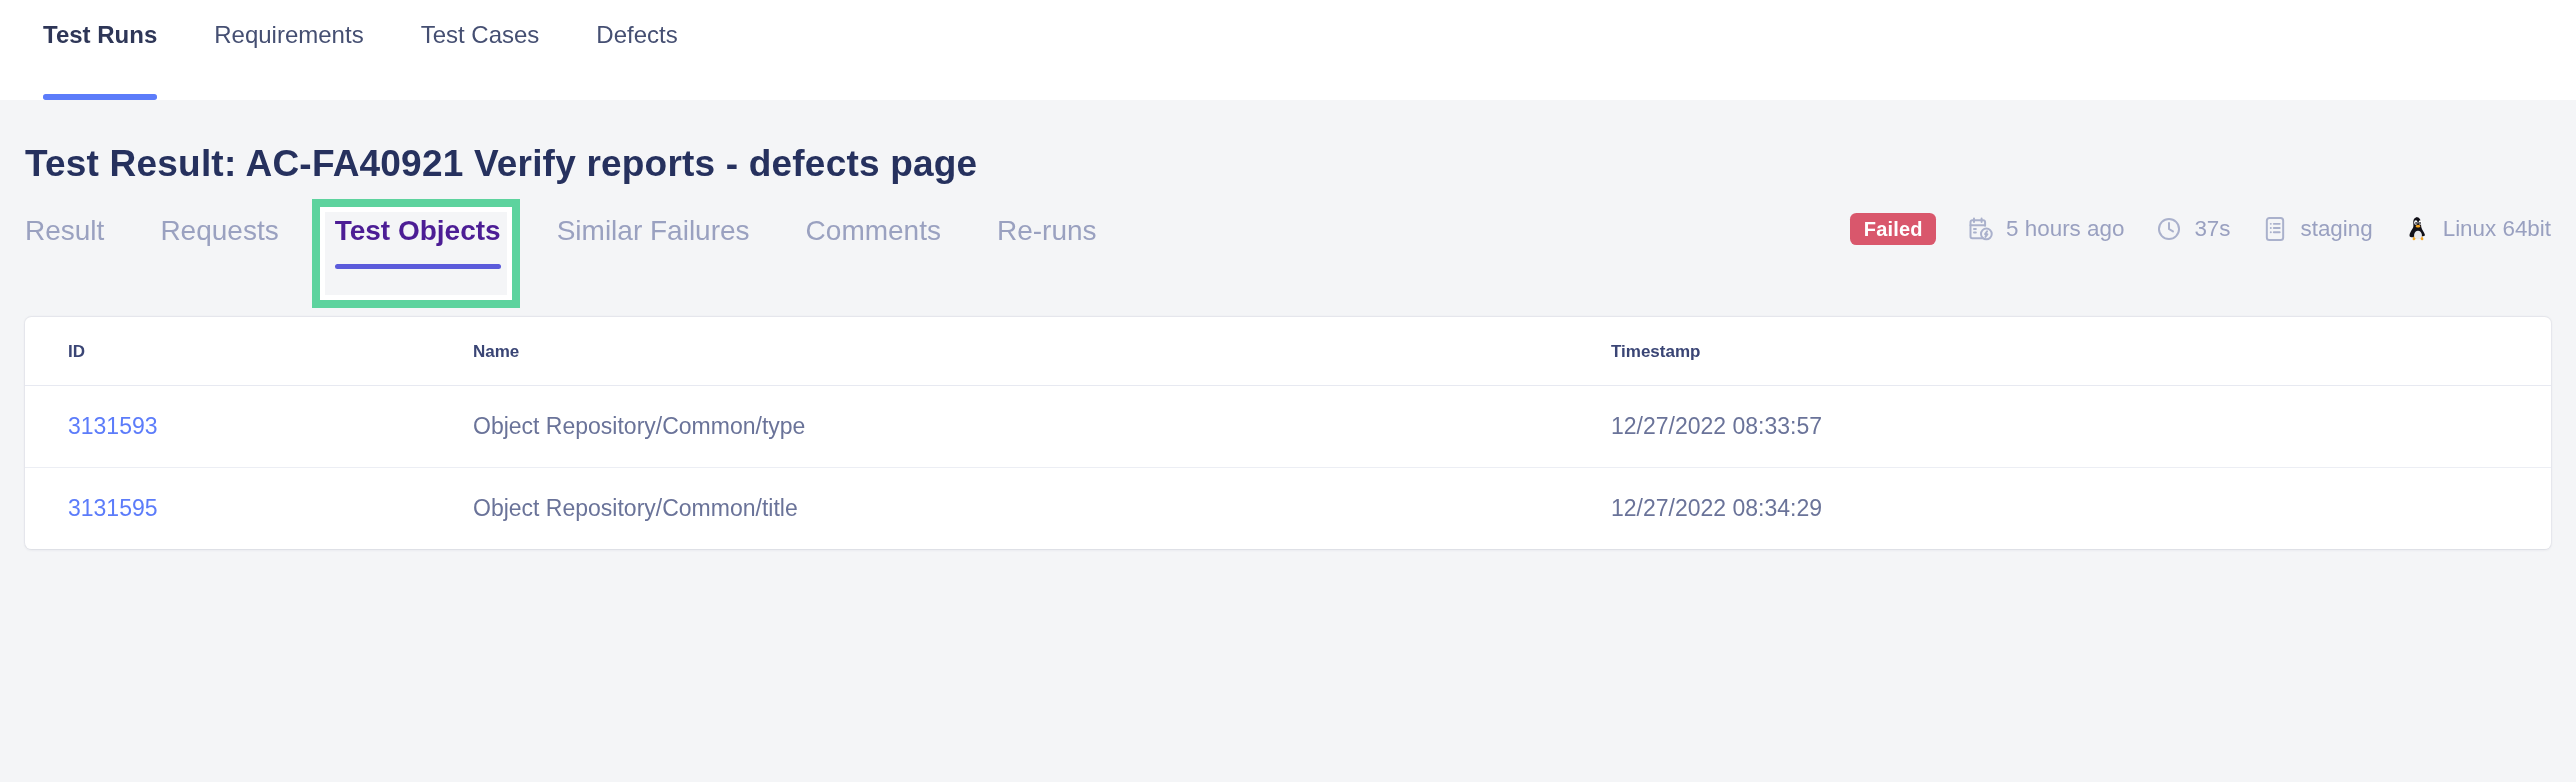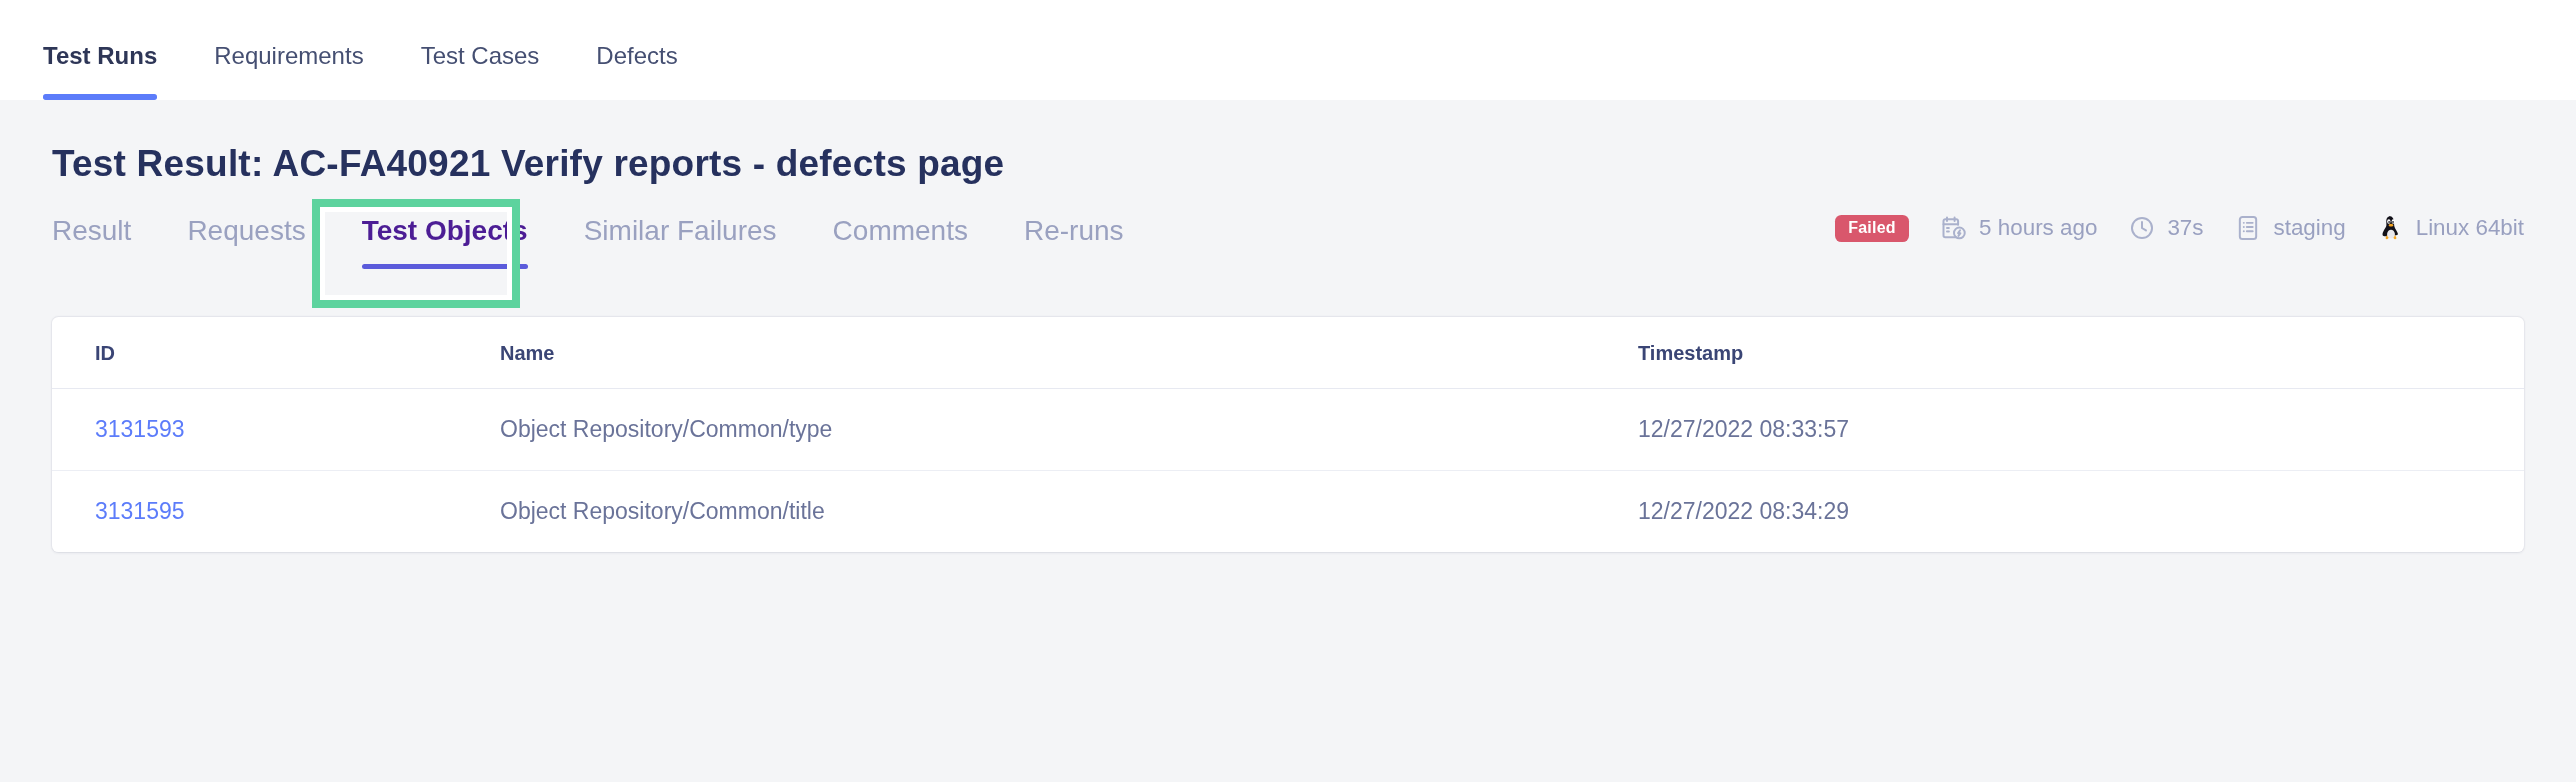--- a/index.html
+++ b/index.html
@@ -28,21 +28,21 @@
   }
   .topbar-inner {
     display: flex;
     align-items: flex-end;
     height: 100%;
   }
   .top-tab {
     position: relative;
     height: 100%;
     display: flex;
-    align-items: flex-end;
+    align-items: center;
     padding: 0 0 30px 0;
     margin-right: 57px;
     font-size: 24px;
     color: #454f72;
     cursor: pointer;
     white-space: nowrap;
   }
   .top-tab.active {
     font-weight: bold;
     color: #2e3657;
@@ -53,21 +53,21 @@
     left: 0;
     right: 0;
     bottom: 0;
     height: 6.3px;
     background: #5c7cfa;
     border-radius: 2.7px;
   }
 
   
   .content {
-    padding: 0 52px;
+    padding: 0 25px;
   }
 
   .page-title {
     font-size: 37px;
     font-weight: bold;
     color: #26315e;
     letter-spacing: 0.2px;
     padding-top: 43px;
     padding-bottom: 5.4px;
   }
@@ -153,21 +153,21 @@
     justify-content: center;
     width: 30px;
     height: 30px;
     margin-right: 10px;
     flex: 0 0 auto;
   }
 
   .badge-failed {
     background: #d9576c;
     color: #ffffff;
-    font-size: 16px;
+    font-size: 20px;
     font-weight: bold;
     border-radius: 6.3px;
     padding: 5.4px 13.4px 6.3px 13.4px;
     line-height: 1;
     letter-spacing: 0.2px;
   }
 
   
   .card {
     background: #ffffff;
@@ -178,21 +178,21 @@
   }
 
   table {
     width: 100%;
     border-collapse: collapse;
     table-layout: fixed;
   }
 
   thead th {
     text-align: left;
-    font-size: 20px;
+    font-size: 17px;
     font-weight: bold;
     color: #3a4575;
     padding: 25px 0 23px 0;
     border-bottom: 1.8px solid #e7e9f1;
   }
 
   tbody td {
     font-size: 23px;
     color: #6a7399;
     padding: 27px 0 27px 0;

